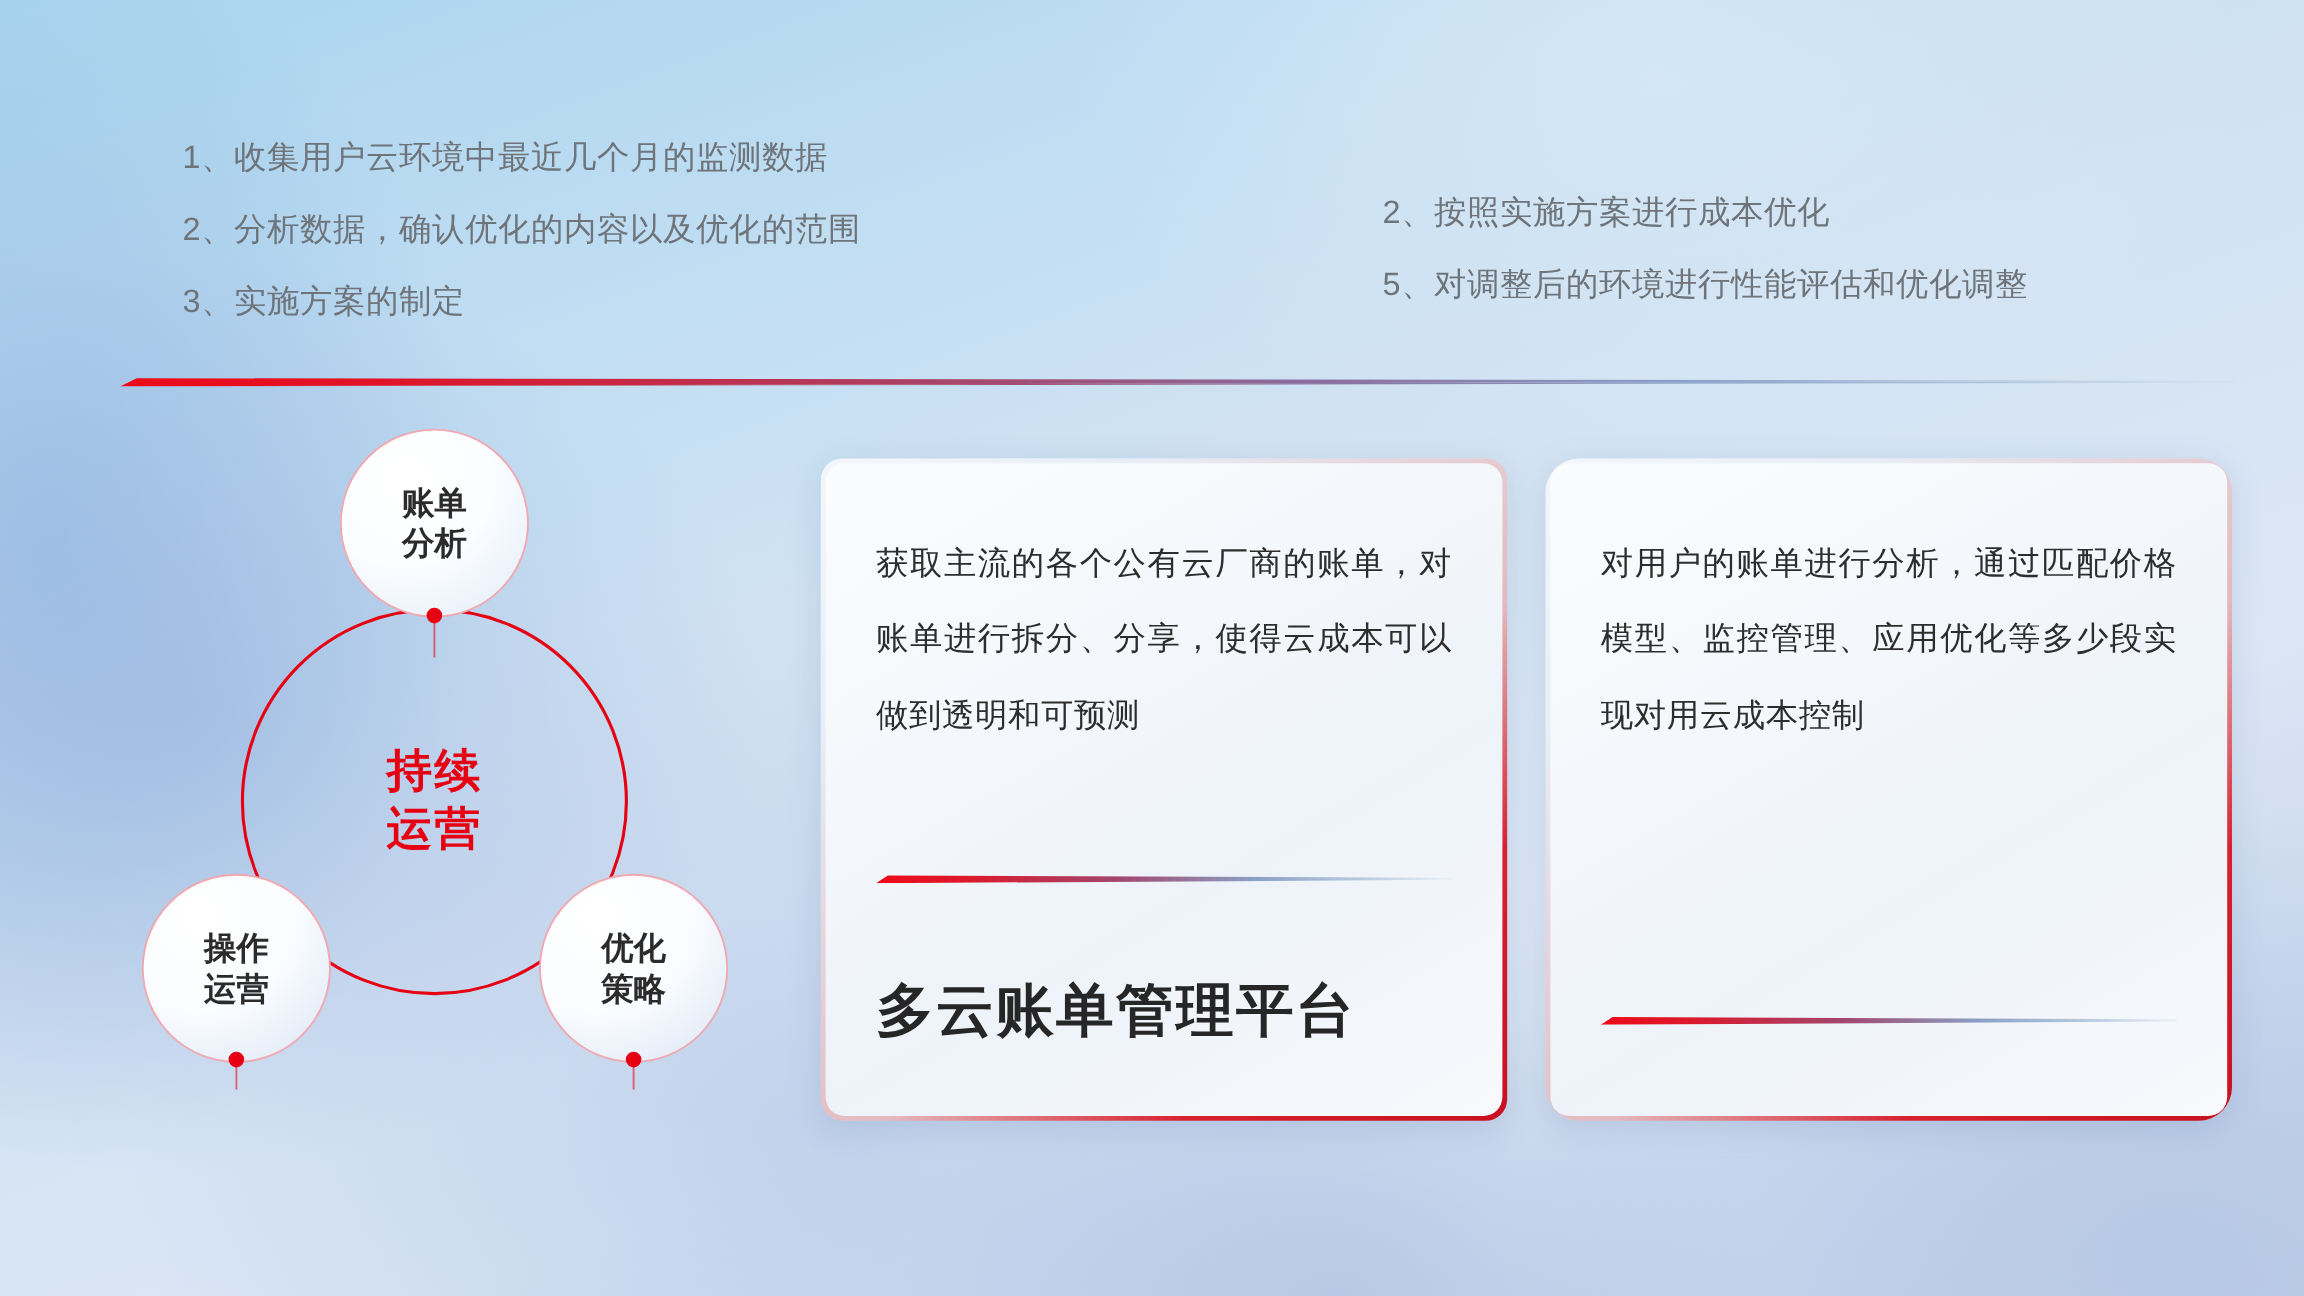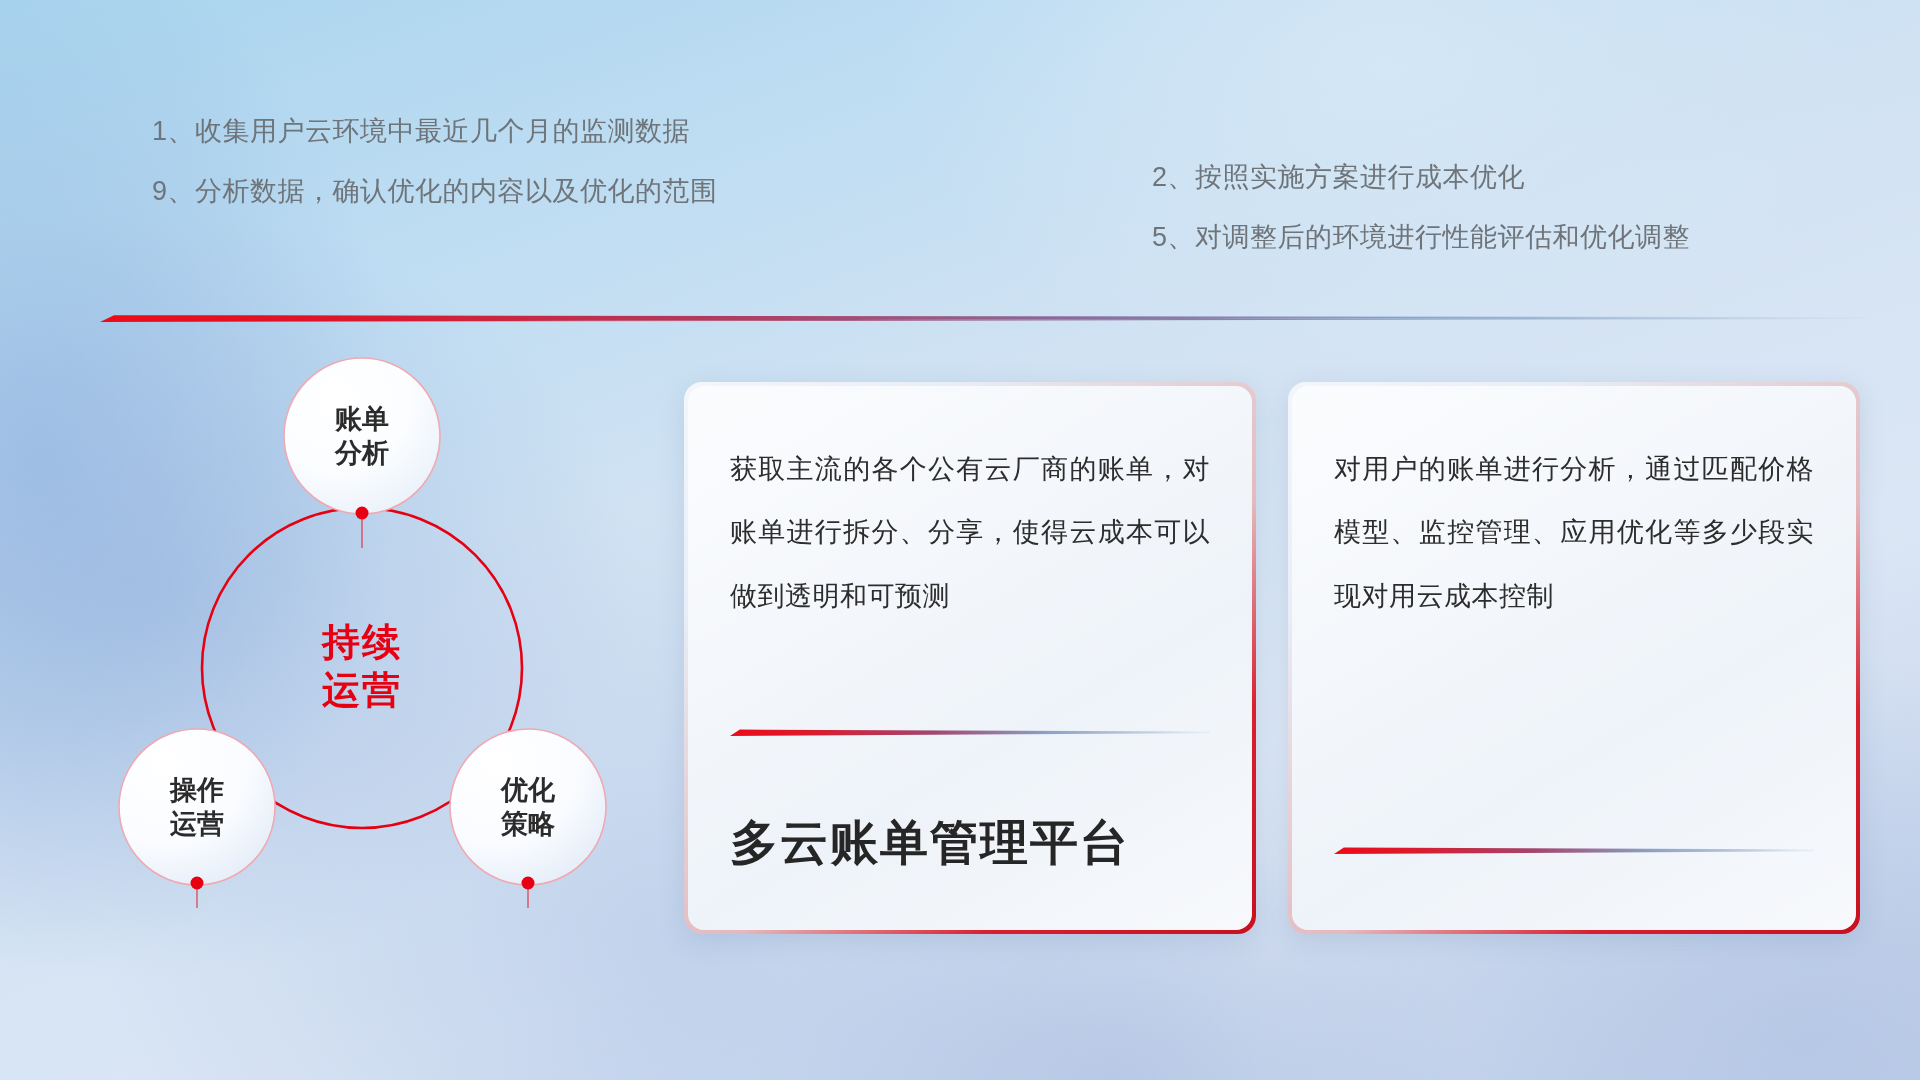--- a/index.html
+++ b/index.html
@@ -106,21 +106,21 @@
   }
   .card-inner {
     width:100%; height:100%;
     border-radius:16px;
     background:linear-gradient(150deg, #fbfcfe 0%, #f4f7fb 35%, #eef3f9 62%, #f7f9fc 100%);
     padding:52px 42px 36px 42px;
     display:flex;
     flex-direction:column;
   }
   #card-1 { left:684px; }
-  #card-2 { left:1288px; }
+  #card-2 { left:1288px;border-radius:28px; }
 
   .card-body {
     font-size:27px;
     color:#2d2d2d;
     line-height:2.35;
     letter-spacing:0.5px;
     flex:0 0 auto;
     text-align:justify;
     text-justify:inter-character;
   }
@@ -144,21 +144,22 @@
 </style>
 </head>
 <body>
 
 <div id="slide">
 
   <div class="steps">
 
     <div class="steps-col left">
       <div class="step-line">1、收集用户云环境中最近几个月的监测数据</div>
-      <div class="step-line">9、分析数据，确认优化的内容以及优化的范围</div>
+      <div class="step-line">2、分析数据，确认优化的内容以及优化的范围</div>
+      <div class="step-line">3、实施方案的制定</div>
     </div>
 
     <div class="steps-col right">
       <div class="step-line">2、按照实施方案进行成本优化</div>
       <div class="step-line">5、对调整后的环境进行性能评估和优化调整</div>
     </div>
 
   </div>
 
   <div class="divider">

